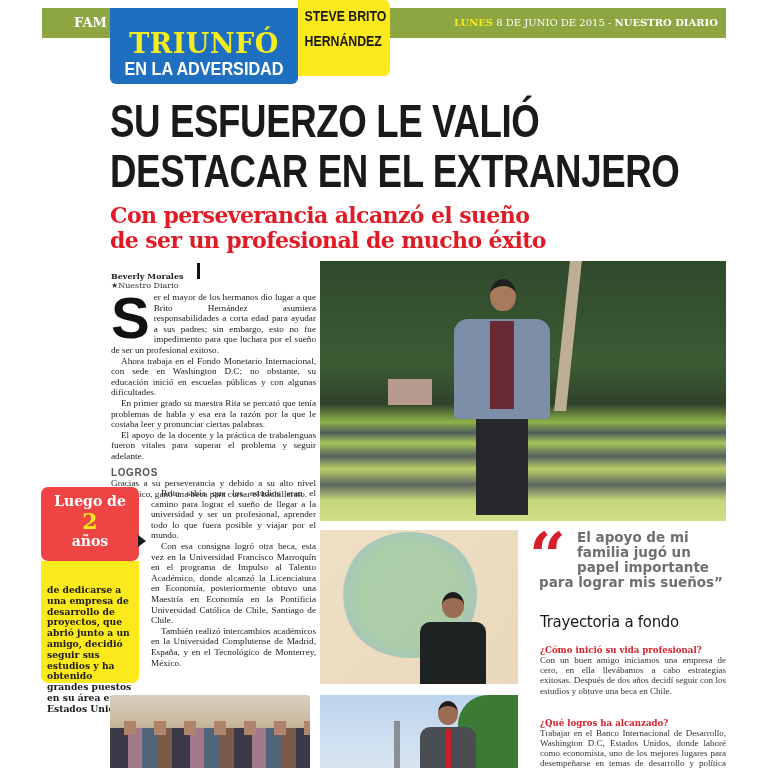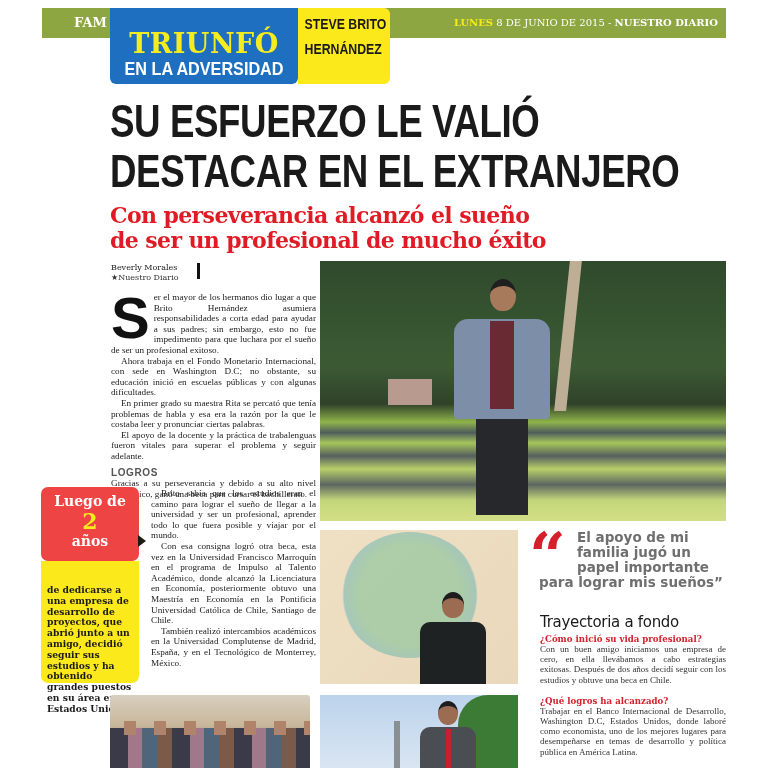--- a/index.html
+++ b/index.html
@@ -8,28 +8,28 @@
 
   .topbar { position: absolute; left: 42px; top: 8px; width: 684px; height: 30px; background: #8ea641; }
   .topbar .section { position: absolute; left: 32px; top: 7px; color: #fff; font-weight: bold; font-size: 13px; font-family: "DejaVu Serif", serif; }
   .topbar .dateline { position: absolute; right: 8px; top: 9px; font-size: 10px; color: #fff; font-family: "DejaVu Serif", serif; }
   .topbar .dateline .day { color: #f4ec1c; font-weight: bold; }
   .topbar .dateline .paper { font-weight: bold; }
 
   .badge-blue { position: absolute; left: 110px; top: 8px; width: 188px; height: 76px; background: #1f6fc1; border-radius: 0 0 6px 6px; text-align: center; }
   .badge-blue .t1 { display:block; margin-top: 22px; color: #f4ec1c; font-family: "DejaVu Serif", serif; font-weight: bold; font-size: 27px; letter-spacing: 0.5px; line-height: 28px; }
   .badge-blue .t2 { display:block; color: #fff; font-family: "Liberation Sans", sans-serif; font-weight: bold; font-size: 18px; line-height: 22px; transform: scaleX(0.9); }
-  .badge-yellow { position: absolute; left: 298px; top: 8px; width: 92px; height: 76px; background: #fce91c; border-radius: 0 6px 6px 0; }
+  .badge-yellow { position: absolute; left: 298px; top: 0; width: 92px; height: 76px; background: #fce91c; border-radius: 0 6px 6px 0; }
   .badge-yellow span { display:block; padding: 6px 0 0 8px; font-family: "Liberation Sans", sans-serif; font-weight: bold; font-size: 15px; line-height: 19px; color: #1a1a1a; transform: scaleX(0.82); transform-origin: left; white-space: nowrap; }
 
   .headline { position: absolute; left: 110px; top: 96px; width: 620px; font-family: "Liberation Sans", sans-serif; font-weight: bold; font-size: 47px; line-height: 50px; color: #1a1a1a; transform: scaleX(0.78); transform-origin: left; white-space: nowrap; letter-spacing: -0.5px; }
   .subhead { position: absolute; left: 110px; top: 203px; width: 480px; font-family: "DejaVu Serif", serif; font-weight: bold; font-size: 22px; line-height: 25px; color: #e01b25; white-space: nowrap; letter-spacing: -0.6px; }
 
   .byline { position: absolute; left: 111px; top: 263px; font-size: 8px; line-height: 10px; }
-  .byline .name { font-weight: normal; display:block; }
+  .byline .name { font-weight: bold; display:block;margin-top:8px; }
   .byline .org { display:block; color: #333; }
   .byline-bar { position: absolute; left: 197px; top: 263px; width: 3px; height: 16px; background: #111; }
 
   .col { position: absolute; font-family: "Liberation Serif", serif; font-size: 9.2px; line-height: 10.6px; color: #222; text-align: justify; }
   .col p { text-indent: 10px; }
   .col p.noindent { text-indent: 0; }
   .dropcap { float: left; font-family: "Liberation Sans", sans-serif; font-weight: bold; font-size: 58px; line-height: 48px; margin: 2px 4px 0 0; color: #111; }
   .logros-h { font-family: "Liberation Sans", sans-serif; font-weight: bold; font-size: 10px; color: #555; letter-spacing: 0.6px; margin-top: 6px; }
 
   .callout-black { position: absolute; left: 41px; top: 487px; width: 98px; height: 74px; background: #ef4444; border-radius: 7px; text-align: center; color: #fff; }
@@ -68,21 +68,21 @@
   .photo-4 .crowd { position:absolute; left: 0; bottom: 0; width: 200px; height: 40px; background: repeating-linear-gradient(90deg, #3a3a48 0 18px, #a0788a 18px 32px, #50657a 32px 48px, #7c5a4a 48px 62px); }
   .photo-4 .faces { position:absolute; left: 4px; top: 26px; width: 196px; height: 14px; background: repeating-linear-gradient(90deg, transparent 0 10px, #b0846a 10px 22px, transparent 22px 30px); }
 
   .quote { position: absolute; left: 529px; top: 530px; width: 200px; }
   .quote .qmark { position:absolute; left: 0; top: -6px; font-family: "DejaVu Serif", serif; font-size: 64px; line-height: 64px; color: #d4202a; font-weight: bold; }
   .quote .qtext { display:block; padding-left: 48px; font-family:"DejaVu Sans", sans-serif; font-weight: bold; font-size: 13.5px; line-height: 15px; color: #6f6f6f; }
   .quote .qtext-last { display:block; padding-left: 10px; font-family:"DejaVu Sans", sans-serif; font-weight: bold; font-size: 13.5px; line-height: 15px; color: #6f6f6f; white-space: nowrap; }
 
   .traj { position: absolute; left: 540px; top: 613px; width: 186px; }
   .traj h3 { font-family:"DejaVu Sans", sans-serif; font-weight: normal; font-size: 15px; line-height: 18px; color: #1a1a1a; letter-spacing: -0.3px; }
-  .traj .q { font-family:"DejaVu Serif", serif; font-weight: bold; font-size: 8.6px; line-height: 10px; color: #d4202a; margin-top: 3px; }
+  .traj .q { font-family:"DejaVu Serif", serif; font-weight: bold; font-size: 8.6px; line-height: 10px; color: #d4202a; margin-top: 14px; }
   .traj .a { font-family:"Liberation Serif", serif; font-size: 9px; line-height: 10.2px; color: #333; text-align: justify; }
   .traj .gap { height: 8px; }
 </style>
 </head>
 <body>
 
 <div class="topbar">
   <span class="section">FAM</span>
   <span class="dateline"><span class="day">LUNES</span><span> 8 DE JUNIO DE 2015 - </span><span class="paper">NUESTRO DIARIO</span></span>
 </div>

